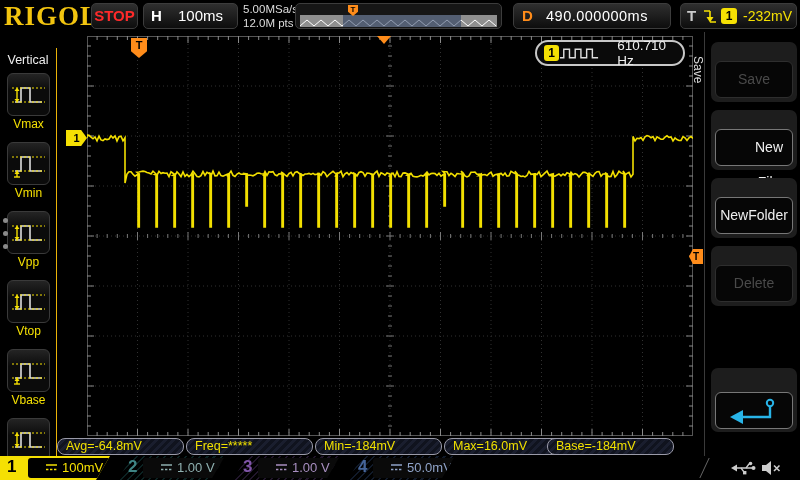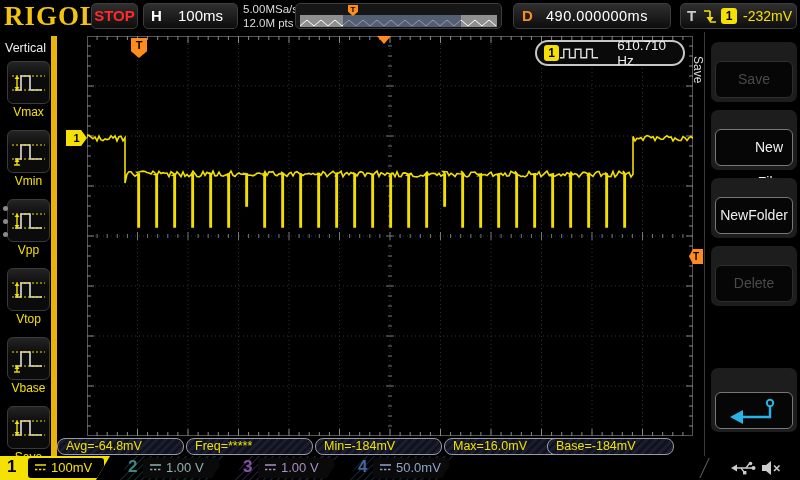--- a/index.html
+++ b/index.html
@@ -23,21 +23,21 @@
      color:#000;font-size:8px;font-weight:bold;text-align:center;line-height:9px;
      clip-path:polygon(0 0,100% 0,100% 62%,50% 100%,0 62%);}
   #d-box{left:513px;width:158px;color:#fff;font-size:14.5px;line-height:24px;}
   #d-box .dlbl{position:absolute;left:8px;color:#ff8c1a;font-weight:bold;font-size:15px;}
   #d-box .dval{position:absolute;left:32px;letter-spacing:0.5px;}
   #t-box{left:680px;width:117px;line-height:24px;}
   #t-box .tlbl{position:absolute;left:6px;color:#ccc;font-weight:bold;font-size:15px;}
   #t-box .badge{position:absolute;left:40px;top:4px;width:16px;height:16px;background:#f5e003;
      border-radius:3px;color:#000;font-weight:bold;font-size:12px;text-align:center;line-height:16px;}
   #t-box .tval{position:absolute;left:62px;color:#f5e003;font-size:14px;}
-  #left-menu{left:0;top:36px;width:57px;height:424px;border-right:6px solid #eab308;box-sizing:border-box;}
+  #left-menu{left:0;top:48px;width:57px;height:424px;border-right:1px solid #eab308;box-sizing:border-box;}
   #left-menu .title{position:absolute;top:5px;width:100%;text-align:center;color:#eee;font-size:12.5px;}
   .lm-btn{position:absolute;left:7px;width:43px;height:43px;border:1px solid #3a3a3a;border-radius:6px;
           background:linear-gradient(#242424 0%,#0b0b0b 40%);box-sizing:border-box;}
   .lm-lbl{position:absolute;left:0;width:57px;text-align:center;color:#f5e003;font-size:12px;}
   .pagedot{position:absolute;left:3px;width:5px;height:5px;border-radius:50%;background:#8a8a8a;}
   #right-menu{left:704px;top:32px;width:96px;height:424px;border-left:1px solid #3a3a3a;box-sizing:border-box;}
   #right-menu .tab{position:absolute;left:-14px;top:24px;color:#ddd;font-size:12px;
       writing-mode:vertical-rl;}
   .rm-cont{position:absolute;left:6px;width:86px;height:60px;background:#1d1d1d;border-radius:7px;}
   .rm-btn{position:absolute;left:10px;width:78px;height:37px;background:#060606;border-radius:6px;
@@ -62,21 +62,21 @@
       color:#000;font-weight:bold;font-size:10px;text-align:center;line-height:15px;
       clip-path:polygon(0 50%,28% 0,100% 0,100% 100%,28% 100%);}
   #measure-bar{left:57px;top:438px;width:643px;height:18px;}
   .meas-box{position:absolute;top:0;height:17px;border:1px solid #9a9aa8;border-radius:8px;
       background:repeating-linear-gradient(135deg,#10131e 0 3px,#1a1e2e 3px 6px);
       color:#f0e000;font-size:12.5px;line-height:15px;padding-left:8px;box-sizing:border-box;}
   #chan-bar{left:0;top:456px;width:800px;height:24px;background:#000;}
   .ch{position:absolute;top:0;width:112px;height:24px;}
   .ch .num{position:absolute;left:7px;top:1px;font-size:17px;font-weight:bold;}
   .ch .scalebox{position:absolute;left:28px;top:2px;width:76px;height:20px;border-radius:3px;
-      font-size:13px;line-height:20px;}
+      font-size:13px;line-height:20px;padding-left:11px;}
   .ch .scalebox svg{vertical-align:-1px;margin:0 4px 0 6px;}
   #slash{position:absolute;left:704px;top:2px;height:20px;border-left:1px solid #666;transform:skewX(-25deg);}
 </style>
 </head>
 <body>
 
 <div id="screen">
 
   <div class="abs" id="logo">RIGOL</div>
   <div class="tb-box" id="stop-btn">STOP</div>

